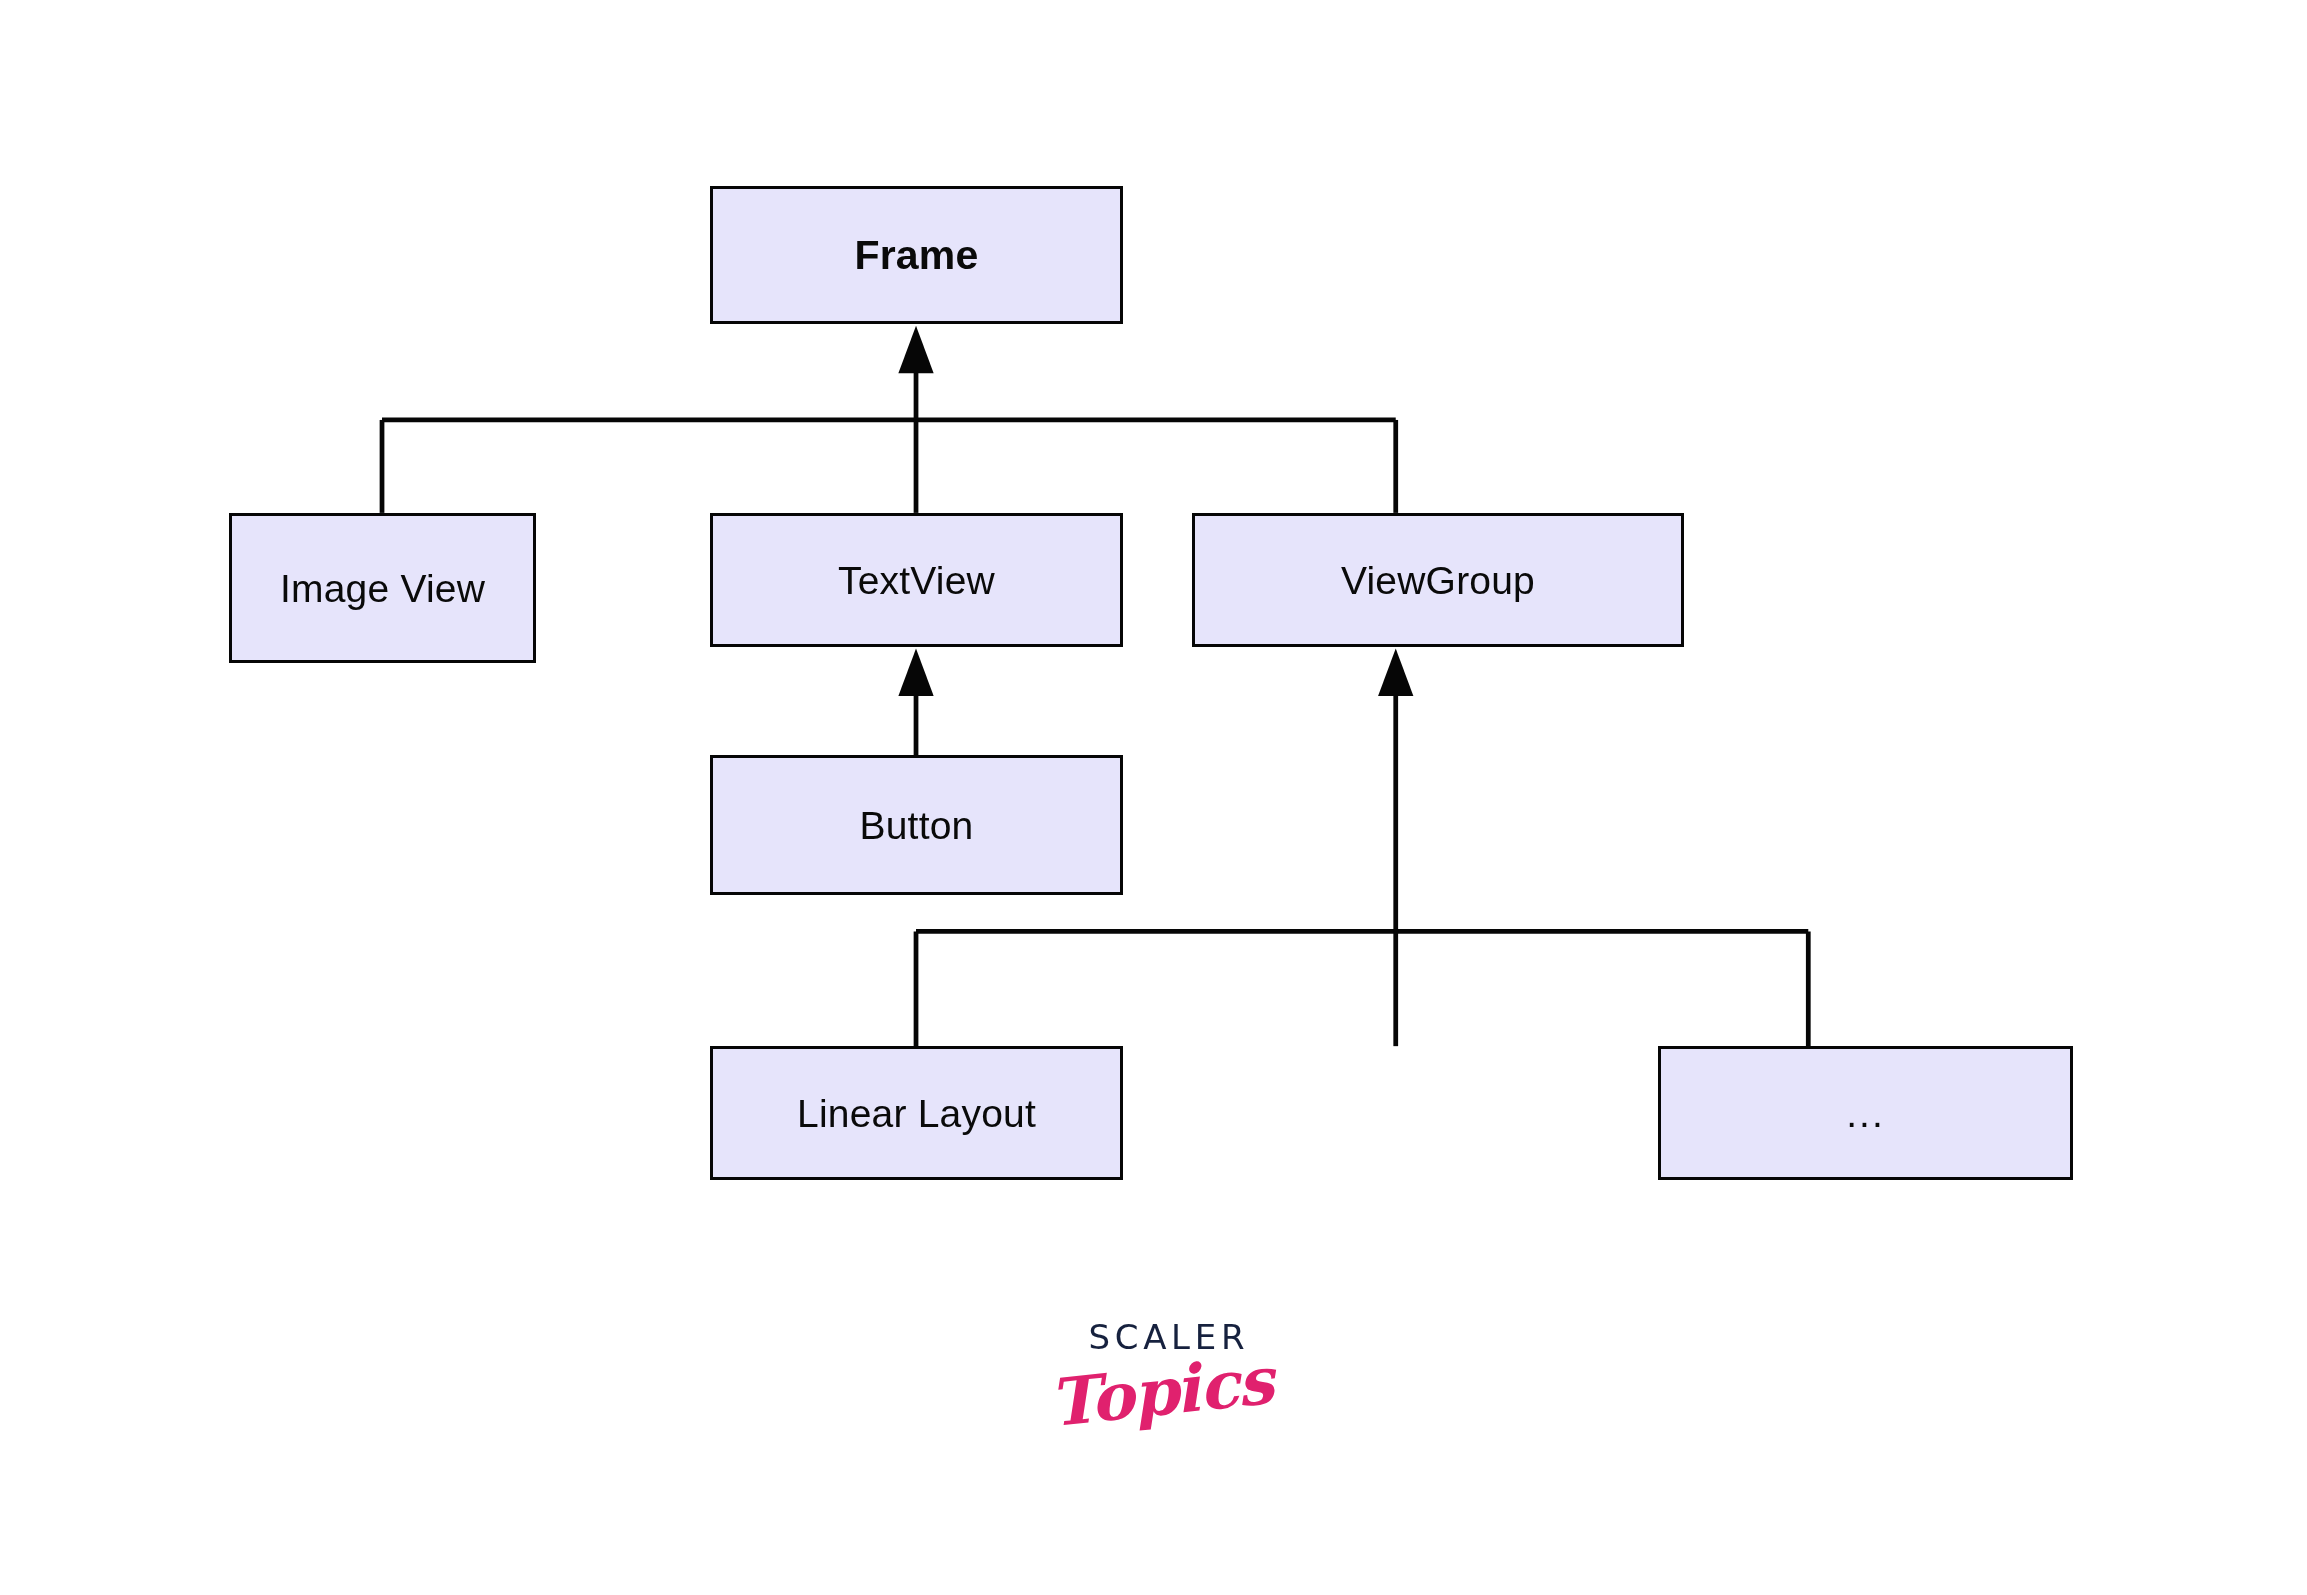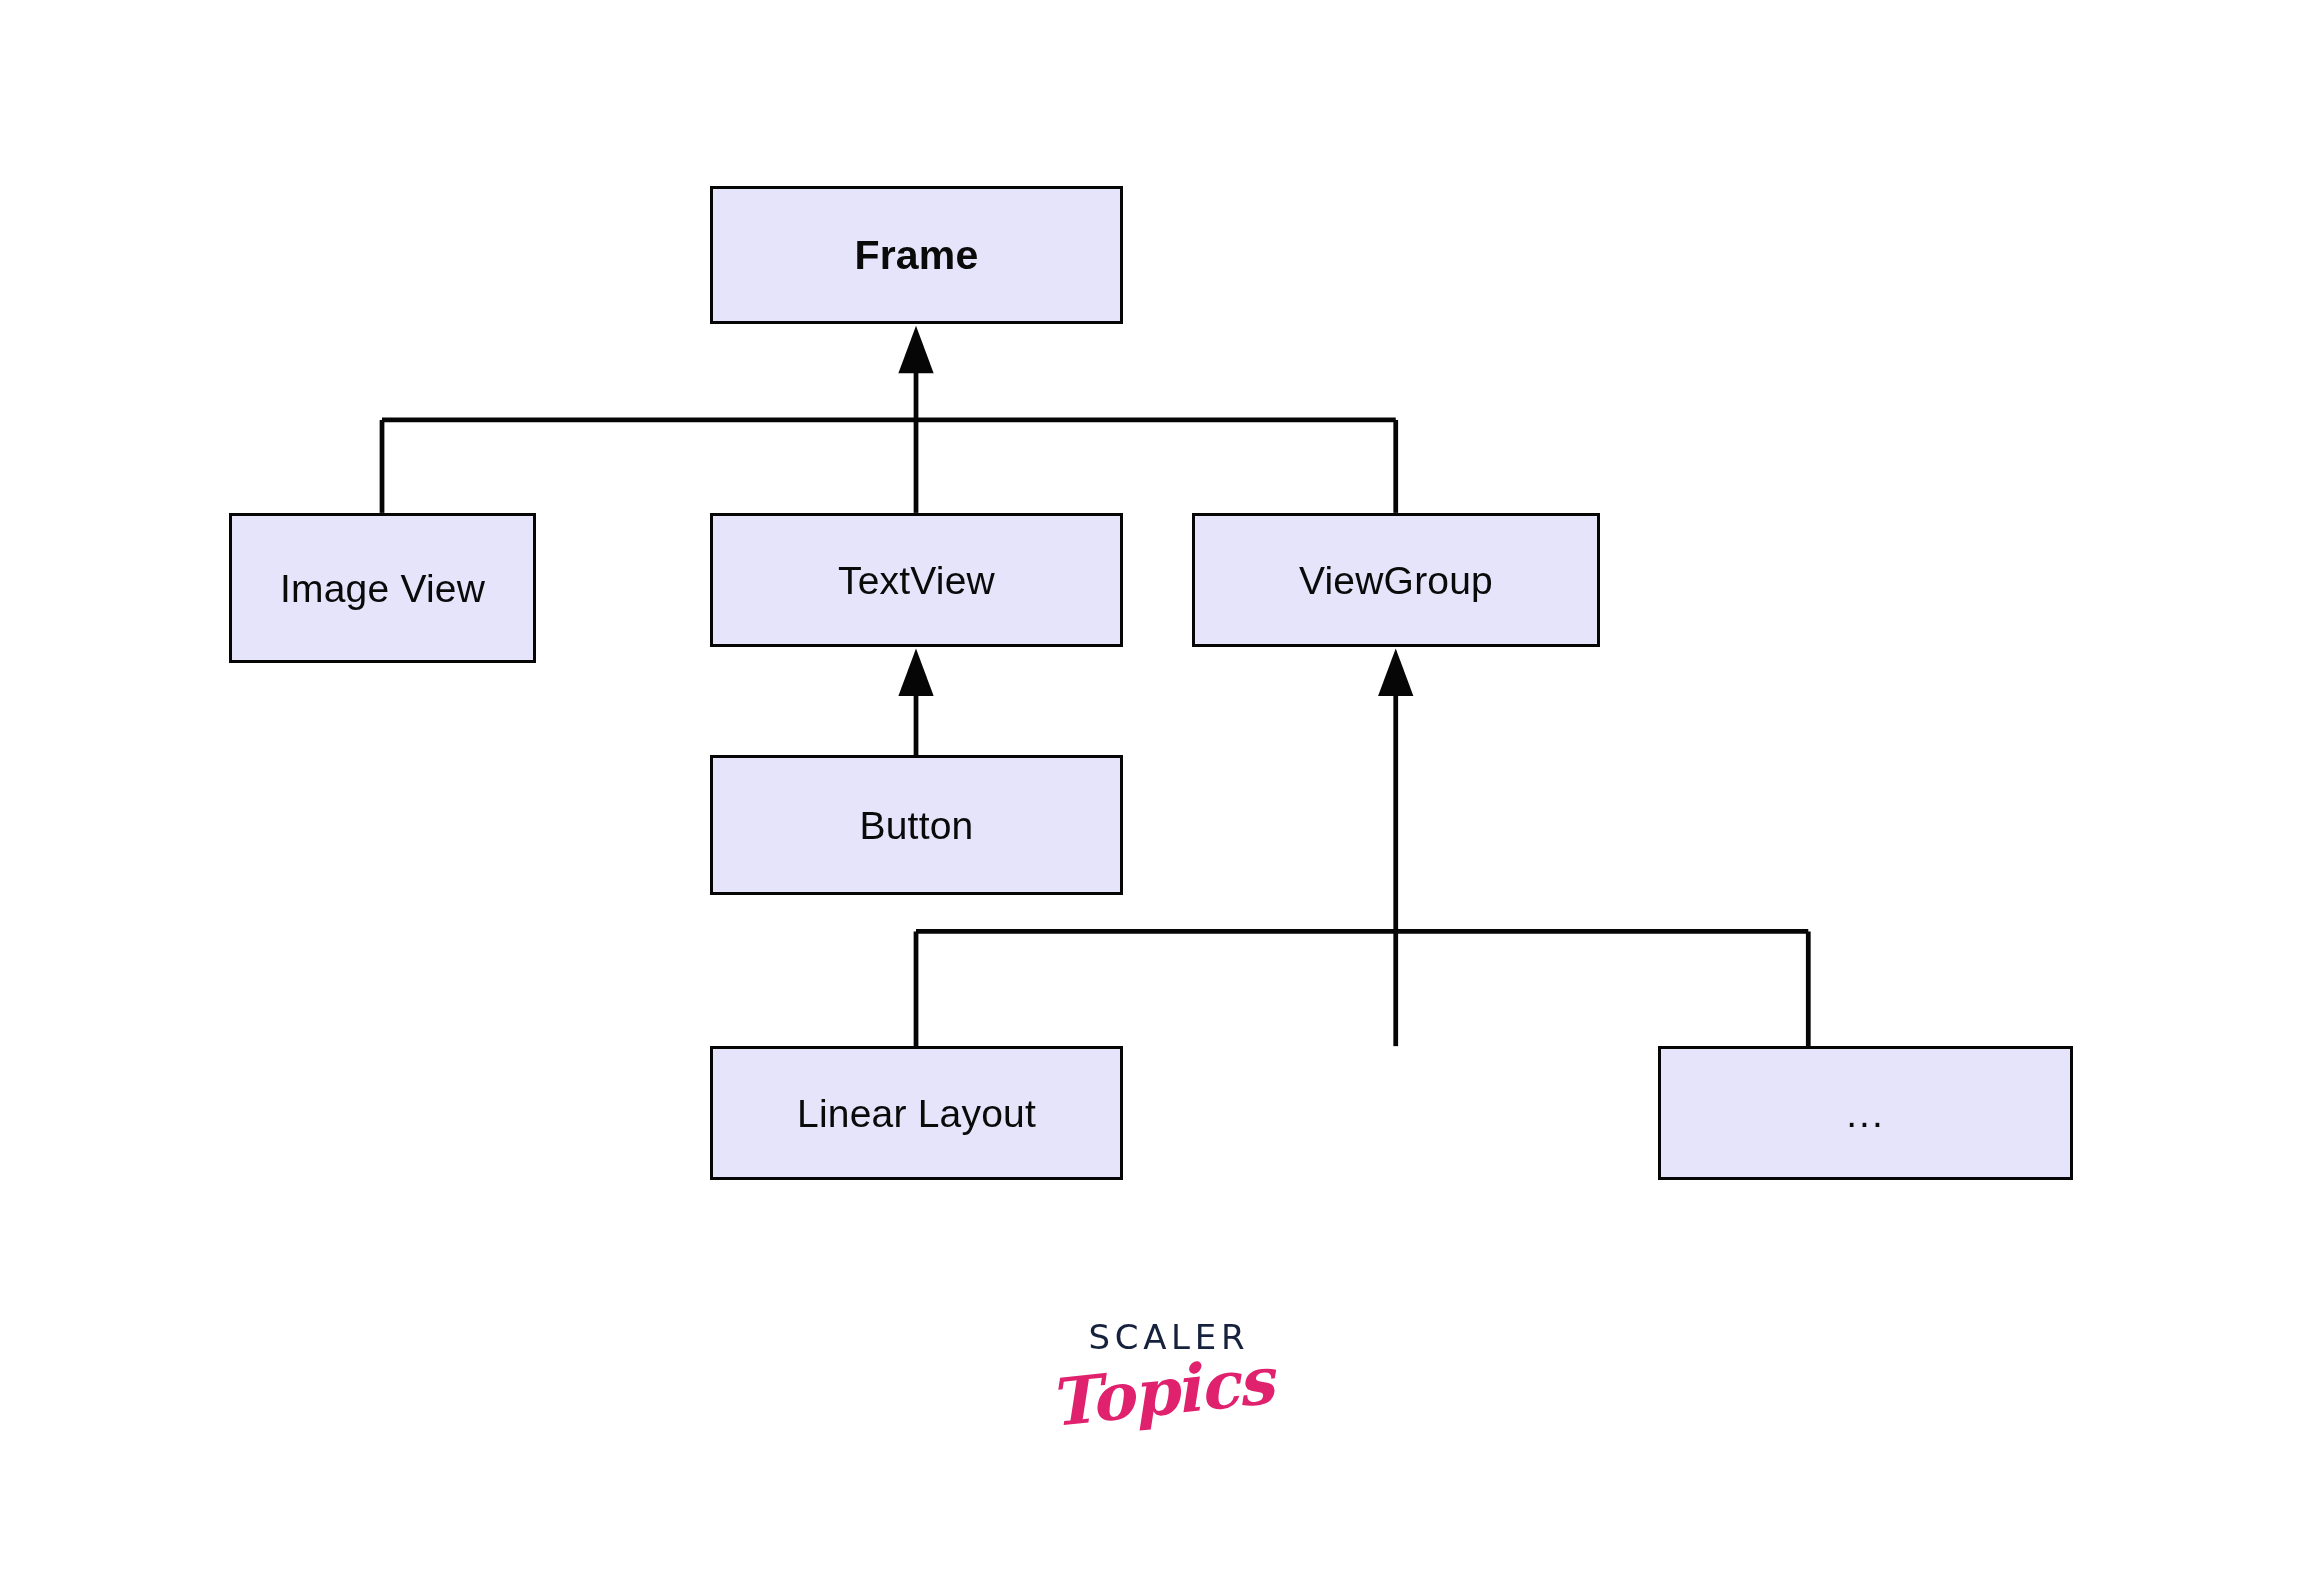--- a/index.html
+++ b/index.html
@@ -129,21 +129,21 @@
   </div>
 
   <div class="node-box" style="left:229px; top:513px; width:307px; height:150px;">
     <span class="node-label">Image View</span>
   </div>
 
   <div class="node-box" style="left:710px; top:513px; width:413px; height:134px;">
     <span class="node-label">TextView</span>
   </div>
 
-  <div class="node-box" style="left:1192px; top:513px; width:408px; height:134px;">
+  <div class="node-box" style="left:1192px; top:513px; width:492px; height:134px;">
     <span class="node-label">ViewGroup</span>
   </div>
 
   <div class="node-box" style="left:710px; top:1046px; width:413px; height:134px;">
     <span class="node-label">Linear Layout</span>
   </div>
 
   <div class="node-box" style="left:710px; top:755px; width:413px; height:140px;">
     <span class="node-label">Button</span>
   </div>

